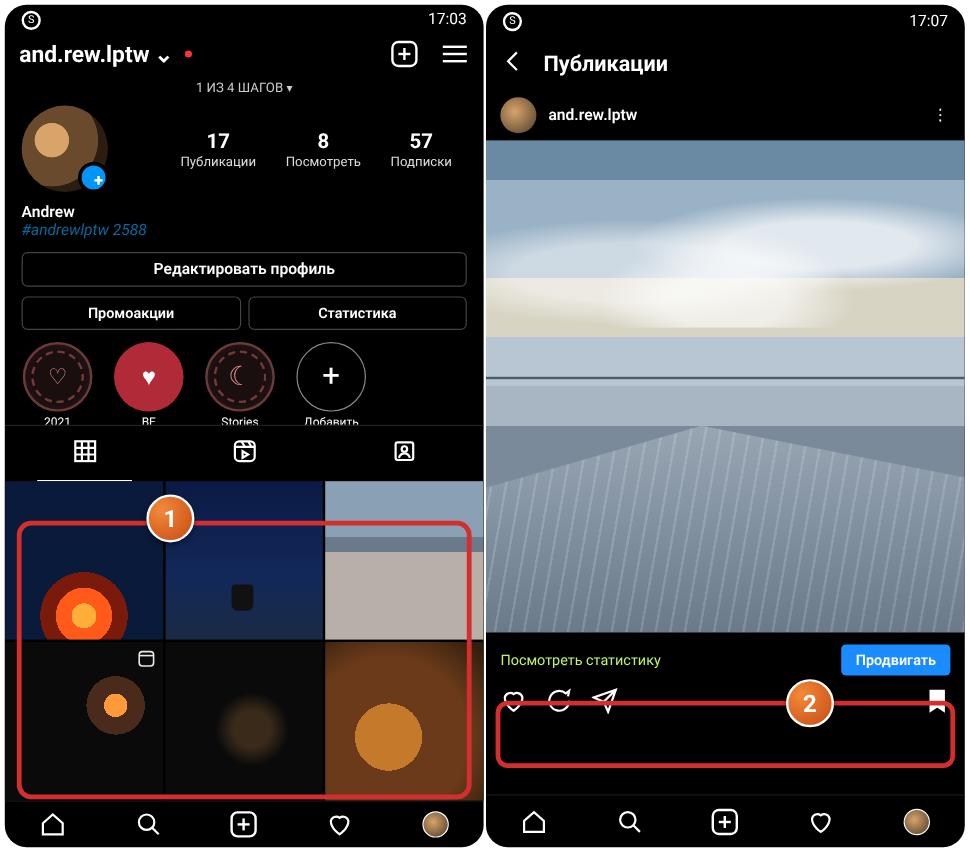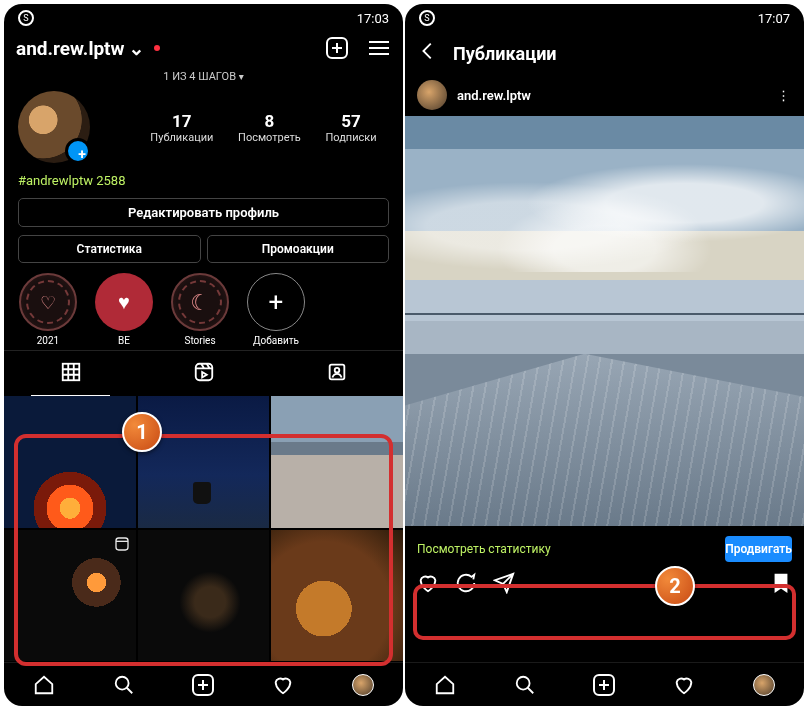--- a/index.html
+++ b/index.html
@@ -83,21 +83,21 @@
     box-shadow: inset 0 0 0 6px #0095f6;
   }
   .avatar-lg::before{
     content:'+'; position:absolute; bottom:1px; right:4px; z-index:2; font-size:14px; font-weight:700;
   }
   .stats { flex:1; display:flex; justify-content:space-around; text-align:center; }
   .stat-num { font-weight:700; font-size:17px; }
   .stat-lab { font-size:11px; color:#ddd; }
   .bio { padding: 4px 14px 10px; font-size: 13px; }
   .bio .name { font-weight:600; }
-  .bio .tag { color:#bef264; }
+  .bio .tag { color:#0369a1;font-style:italic; }
   .edit-btn {
     margin: 0 14px 8px; border:1px solid #444; border-radius:5px;
     text-align:center; padding:6px 0; font-size:13px; font-weight:600;
   }
   .btn-row { display:flex; gap:6px; padding:0 14px 10px; }
   .small-btn {
     flex:1; border:1px solid #444; border-radius:5px; text-align:center;
     padding:6px 0; font-size:12px; font-weight:600;
   }
   
@@ -186,21 +186,21 @@
   }
   .badge2{
     position:absolute; left:250px; top:562px; width:40px;height:40px;border-radius:50%;
     background:radial-gradient(circle at 30% 30%,#f28a3a,#c84a14); border:2px solid #fff;
     color:#fff;font-weight:700;font-size:20px;display:flex;align-items:center;justify-content:center;z-index:5;
     box-shadow:0 2px 4px rgba(0,0,0,.5);
   }
   .insights-row{ display:flex; align-items:center; padding:10px 12px 6px;}
   .link-blue{ color:#bef264; font-size:12px;}
   .promote{ margin-left:auto; background:#1a8cff; color:#fff; font-size:12px; font-weight:600;
-            padding:6px 0; border-radius:4px;}
+            padding:6px 12px; border-radius:4px;}
   .actions{ display:flex; gap:16px; padding:4px 12px 2px; align-items:center;}
   .actions .spacer{flex:1;}
   svg.ic{width:22px;height:22px;stroke:#fff;fill:none;stroke-width:2;}
 </style>
 </head>
 <body>
 
 <div class="dual">
 
   <div class="phone">
@@ -246,28 +246,29 @@
           <div class="stat-lab">Посмотреть</div>
         </div>
         <div>
           <div class="stat-num">57</div>
           <div class="stat-lab">Подписки</div>
         </div>
       </div>
     </div>
 
     <div class="bio">
+      <div class="name">Andrew</div>
       <div class="tag">#andrewlptw 2588</div>
     </div>
 
     <div class="edit-btn">Редактировать профиль</div>
 
     <div class="btn-row">
+      <div class="small-btn">Промоакции</div>
       <div class="small-btn">Статистика</div>
-      <div class="small-btn">Промоакции</div>
     </div>
 
     <div class="highlights">
       <div class="hl">
         <div class="hl-circ hl-ring">
             <div class="hl-ring-inner">
               <span class="heart-outline">♡</span>
             </div>
           </div>
         <div>2021</div>

